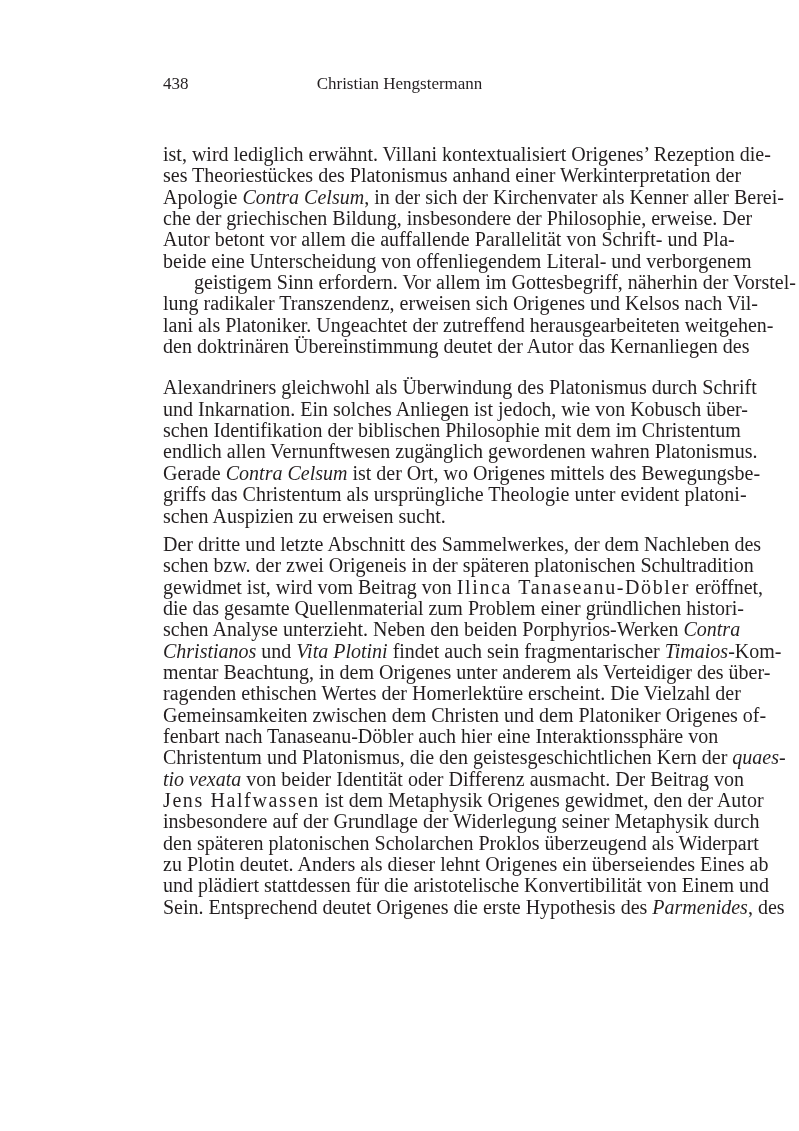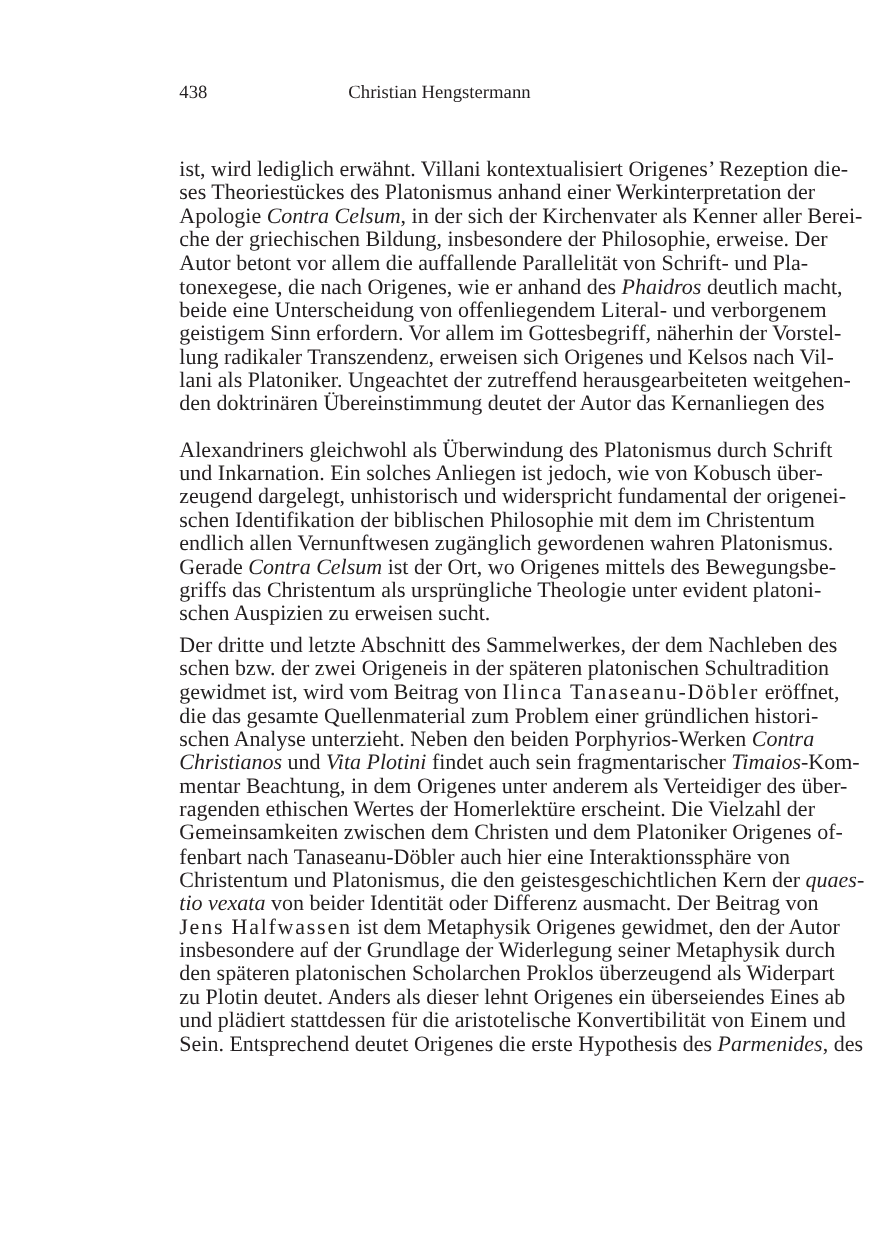--- a/index.html
+++ b/index.html
@@ -27,29 +27,27 @@
   <span class="running-title">Christian Hengstermann</span>
 </div>
 
 <div class="body">
   <p class="para">
       <span class="line" style="display: block;"><span style="white-space: pre;"><span>ist, wird lediglich erwähnt. Villani kontextualisiert Origenes’ Rezeption die-</span></span></span>
       <span class="line" style="display: block;"><span style="white-space: pre;"><span>ses Theoriestückes des Platonismus anhand einer Werkinterpretation der</span></span></span>
       <span class="line" style="display: block;"><span style="white-space: pre;"><span>Apologie </span><em>Contra Celsum</em><span>, in der sich der Kirchenvater als Kenner aller Berei-</span></span></span>
       <span class="line" style="display: block;"><span style="white-space: pre;"><span>che der griechischen Bildung, insbesondere der Philosophie, erweise. Der</span></span></span>
       <span class="line" style="display: block;"><span style="white-space: pre;"><span>Autor betont vor allem die auffallende Parallelität von Schrift- und Pla-</span></span></span>
-      <span class="line" style="display: block;"><span style="white-space: pre;"><span>tonexegese, die nach Origenes, wie er anhand des </span><em>Phaidros</em><span> deutlich macht,</span></span></span>
       <span class="line" style="display: block;"><span style="white-space: pre;"><span>beide eine Unterscheidung von offenliegendem Literal- und verborgenem</span></span></span>
-      <span class="line" style="display: block;"><span style="white-space: pre;"><span>geistigem Sinn erfordern. Vor allem im Gottesbegriff, näherhin der Vorstel-</span></span></span>
+      <span class="line" style="display: block;"><span style="white-space: pre; margin-left: 31px;"><span>geistigem Sinn erfordern. Vor allem im Gottesbegriff, näherhin der Vorstel-</span></span></span>
       <span class="line" style="display: block;"><span style="white-space: pre;"><span>lung radikaler Transzendenz, erweisen sich Origenes und Kelsos nach Vil-</span></span></span>
       <span class="line" style="display: block;"><span style="white-space: pre;"><span>lani als Platoniker. Ungeachtet der zutreffend herausgearbeiteten weitgehen-</span></span></span>
       <span class="line" style="display: block;"><span style="white-space: pre;"><span>den doktrinären Übereinstimmung deutet der Autor das Kernanliegen des</span></span></span>
       <span class="line" style="display: block; margin-top: 20px;"><span style="white-space: pre;"><span>Alexandriners gleichwohl als Überwindung des Platonismus durch Schrift</span></span></span>
       <span class="line" style="display: block;"><span style="white-space: pre;"><span>und Inkarnation. Ein solches Anliegen ist jedoch, wie von Kobusch über-</span></span></span>
-      <span class="line" style="display: block;"><span style="white-space: pre;"><span>zeugend dargelegt, unhistorisch und widerspricht fundamental der origenei-</span></span></span>
       <span class="line" style="display: block;"><span style="white-space: pre;"><span>schen Identifikation der biblischen Philosophie mit dem im Christentum</span></span></span>
       <span class="line" style="display: block;"><span style="white-space: pre;"><span>endlich allen Vernunftwesen zugänglich gewordenen wahren Platonismus.</span></span></span>
       <span class="line" style="display: block;"><span style="white-space: pre;"><span>Gerade </span><em>Contra Celsum</em><span> ist der Ort, wo Origenes mittels des Bewegungsbe-</span></span></span>
       <span class="line" style="display: block;"><span style="white-space: pre;"><span>griffs das Christentum als ursprüngliche Theologie unter evident platoni-</span></span></span>
       <span class="line last"><span>schen Auspizien zu erweisen sucht.</span></span>
     </p>
   <p class="para">
       <span class="line" style="display: block;"><span style="white-space: pre;"><span>Der dritte und letzte Abschnitt des Sammelwerkes, der dem Nachleben des</span></span></span>
       <span class="line" style="display: block;"><span style="white-space: pre;"><span>schen bzw. der zwei Origeneis in der späteren platonischen Schultradition</span></span></span>
       <span class="line" style="display: block;"><span style="white-space: pre;"><span>gewidmet ist, wird vom Beitrag von </span><span class="spaced">Ilinca Tanaseanu-Döbler</span><span> eröffnet,</span></span></span>

